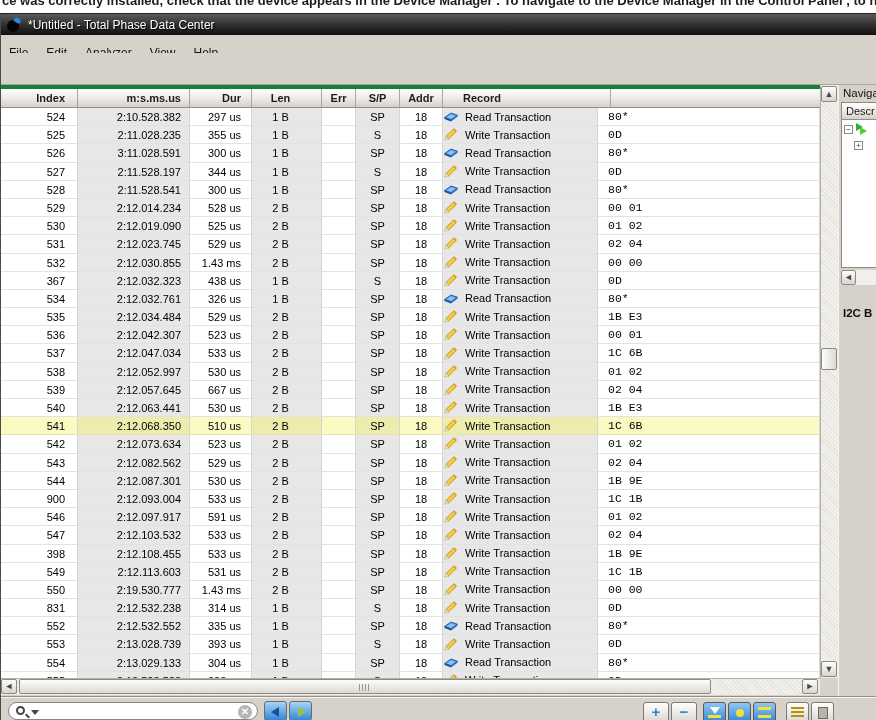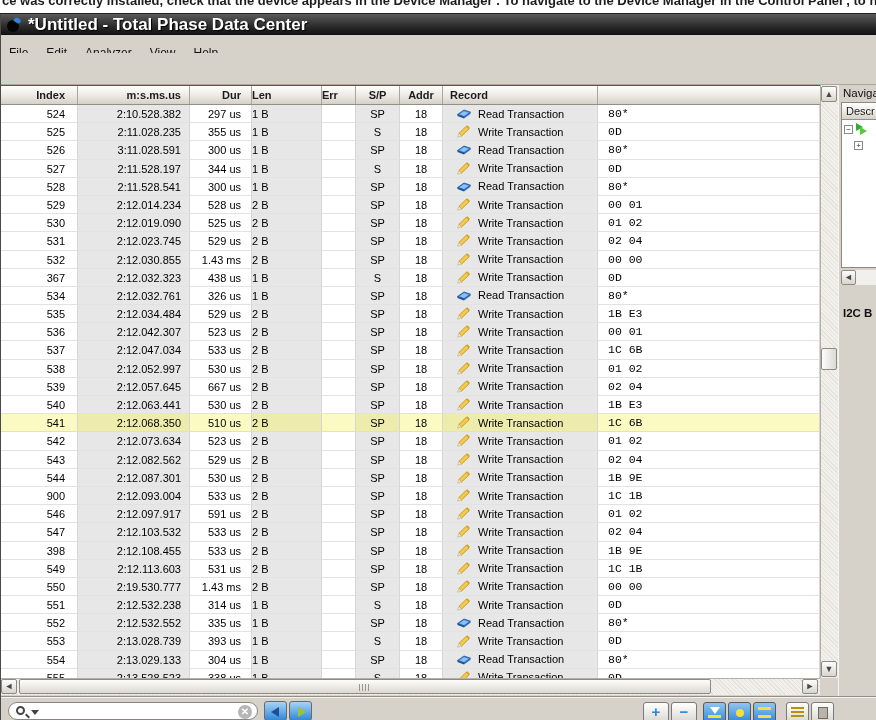--- a/index.html
+++ b/index.html
@@ -14,21 +14,21 @@
               font-weight:bold; font-size:13px; color:#1d1d1d; }
 
   
   #titlebar { position:absolute; left:0; top:14px; width:876px; height:21px;
               background:linear-gradient(#5b5b5b, #2e2e2e 55%, #101010);
               display:flex; align-items:center; }
   .tp-logo { position:relative; width:14px; height:14px; margin:0 7px 0 7px; }
   .tp-logo .ball { position:absolute; left:0; top:2px; width:12px; height:12px; border-radius:50%; background:#050505; }
   .tp-logo .swoosh { position:absolute; right:0; top:0; width:7px; height:5px; border-radius:60% 60% 60% 0;
                      background:#2f84d6; transform:rotate(35deg); }
-  #title-text { color:#fff; font-size:17px; font-weight:bold; text-shadow:1px 1px 1px #000; }
+  #title-text { color:#fff; font-size:12px; font-weight:normal; text-shadow:1px 1px 1px #000; }
 
   
   #menubar { position:absolute; left:0; top:35px; width:876px; height:26px; background:#d6d2ca;
              display:flex; align-items:flex-end; padding-left:9px; gap:18px;
              border-bottom:1px solid #0369a1; font-size:12px; color:#111; }
   .menu-item { cursor:default; }
 
   
   #toolbar { position:absolute; left:0; top:53px; width:876px; height:32px; background:#d6d2ca;
              border-bottom:1px solid #aaa69e; }
@@ -71,43 +71,43 @@
         repeating-linear-gradient(#eaf4fd 0 1px, transparent 1px 4px); }
   .bluebtn.panel .inner-box { border-top:4px solid #eaf4fd; }
   .gpage { position:absolute; left:3px; top:1px; width:15px; height:19px; background:linear-gradient(#fdfdfd,#c9c9c9);
            border:1px solid #8e8e8e; border-radius:1px; }
   .gpage .bsq { position:absolute; left:2px; bottom:2px; width:8px; height:7px; background:#7ab2e8; border:1px solid #2f6aa8; }
   .gpage .bbar { position:absolute; left:2px; bottom:3px; width:9px; height:4px; background:#3a74c4; border-radius:1px; }
   #size-label { position:absolute; left:292px; top:61px; width:56px; font-size:11.5px; color:#111; }
 
   
   #table { position:absolute; left:0; top:85px; width:836px; height:593px; background:#eab308;
-           border-top:1px solid #15803d; }
+           border-top:4px solid #15803d; }
   #thead { display:flex; height:19px;
            background:linear-gradient(#ffffff,#ece9e3 55%,#d4d1ca);
            border-bottom:1px solid #938f87; }
   .hc { font-size:11px; font-weight:bold; color:#1c1c1c; line-height:18px; text-align:center;
         border-right:1px solid #aaa69e; overflow:hidden; white-space:nowrap; }
-  .hc.left { text-align:left; padding-left:7px; }
+  .hc.left { text-align:left; padding-left:7px;margin-left:13px; }
   #tbody { position:absolute; left:0; top:19px; width:820px; height:574px; overflow:hidden; }
   .trow { display:flex; height:18.2px; }
   .c { font-size:11px; color:#000; line-height:18px; border-right:1px solid #d6d6d6;
        border-bottom:1px solid #e2e2e2; overflow:hidden; white-space:nowrap; background:#fff; }
   .g { background:#e7e7e7; }
   .w-index  { width:78px;  text-align:right; padding-right:12px; }
   .w-time   { width:112px; text-align:right; padding-right:8px; }
   .w-dur    { width:62px;  text-align:right; padding-right:10px; }
-  .w-len    { width:70px;  text-align:left; padding-right:12px; }
-  .w-err    { width:34px;  text-align:left; }
+  .w-len    { width:70px;  text-align:center; padding-right:12px; }
+  .w-err    { width:34px;  text-align:center; }
   .w-sp     { width:44px;  text-align:center; }
   .w-addr   { width:43px;  text-align:center; }
   .w-record { width:155px; text-align:left; }
   .w-data   { width:222px; text-align:left; padding-left:10px;
               font-family:"Liberation Mono", monospace; font-size:11.5px; }
-  .c-record { display:flex; align-items:center; padding-left:13px; gap:6px; }
+  .c-record { display:flex; align-items:center; gap:6px; }
   .ricon { width:16px; height:13px; flex:0 0 16px; }
   .trow.selected .c { background:#fbfac3; border-bottom-color:#e6e4a8; }
   .trow.selected .g { background:#eeecad; }
 
   
   .sb-btn { position:absolute; background:linear-gradient(#fdfdfd,#d8d5ce); border:1px solid #8e8a82;
             border-radius:2px; color:#4a4a4a; text-align:center; }
   .sb-track-v { position:absolute; left:820px; top:85px; width:18px; height:593px; background:#f2f0ec;
             border-left:1px solid #b4b0a8;
             background-image:repeating-linear-gradient(45deg,#e6e3dd 0 1px, transparent 1px 3px); }
@@ -849,21 +849,21 @@
             <path d="M10.3 1.2 L13 3.9 L5.6 11 L2.9 8.4 Z" fill="#f2ca4a" stroke="#b8860b" stroke-width="0.7"></path>
             <path d="M2.9 8.4 L5.6 11 L1.6 12.2 Z" fill="#f5ead0" stroke="#b8a060" stroke-width="0.5"></path>
             <path d="M10.3 1.2 L13 3.9 L14 2.9 L11.3 0.3 Z" fill="#d8a020"></path>
           </svg>
         </span>
         <span class="rtext">Write Transaction</span>
       </div>
       <div class="c w-data c-data">00 00</div>
     </div>
         <div class="trow write">
-      <div class="c w-index c-index">551</div>
+      <div class="c w-index c-index">831</div>
       <div class="c g w-time c-time">2:12.532.238</div>
       <div class="c w-dur c-dur">314 us</div>
       <div class="c g w-len c-len">1 B</div>
       <div class="c w-err c-err"></div>
       <div class="c g w-sp c-sp">S</div>
       <div class="c w-addr c-addr">18</div>
       <div class="c g w-record c-record">
         <span class="ricon">
           
           <svg class="icon-write" width="16" height="13" viewBox="0 0 16 13">

